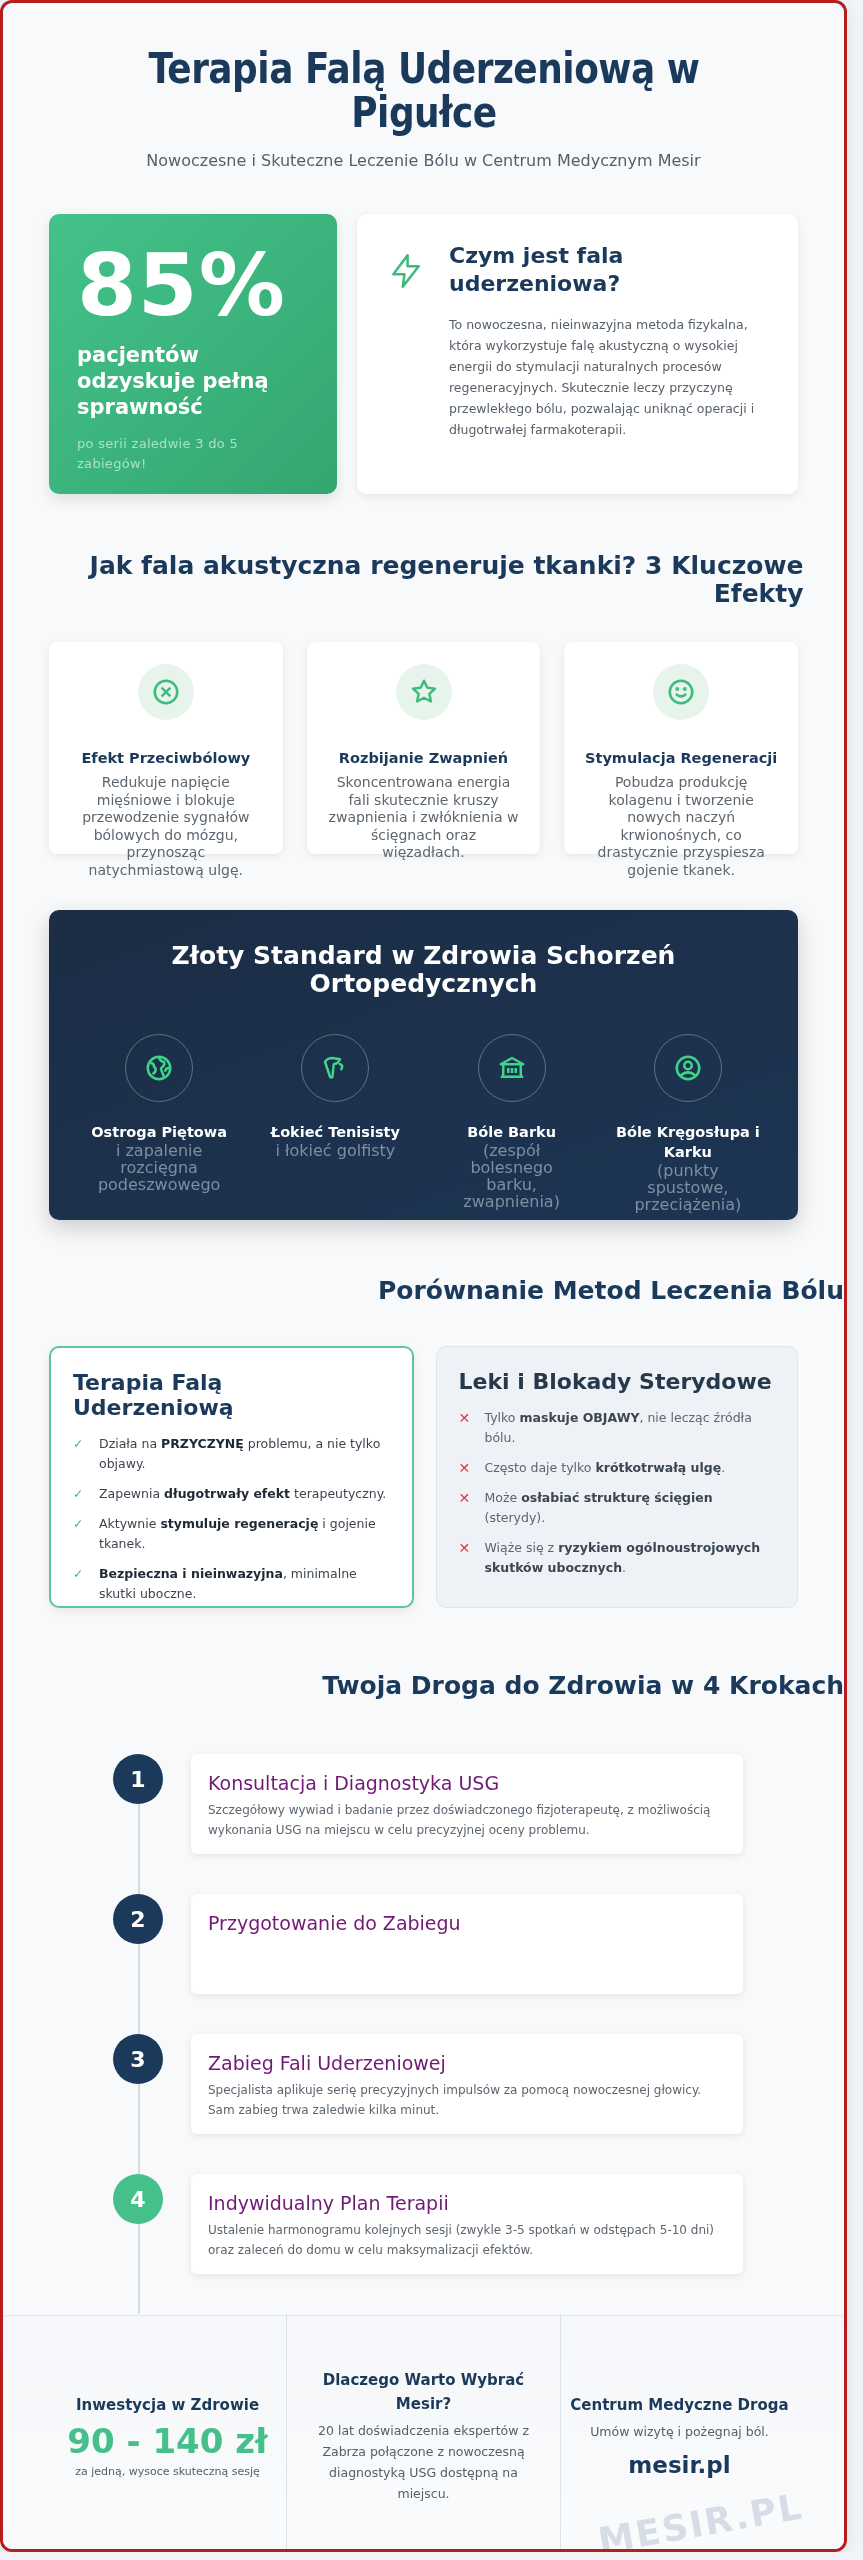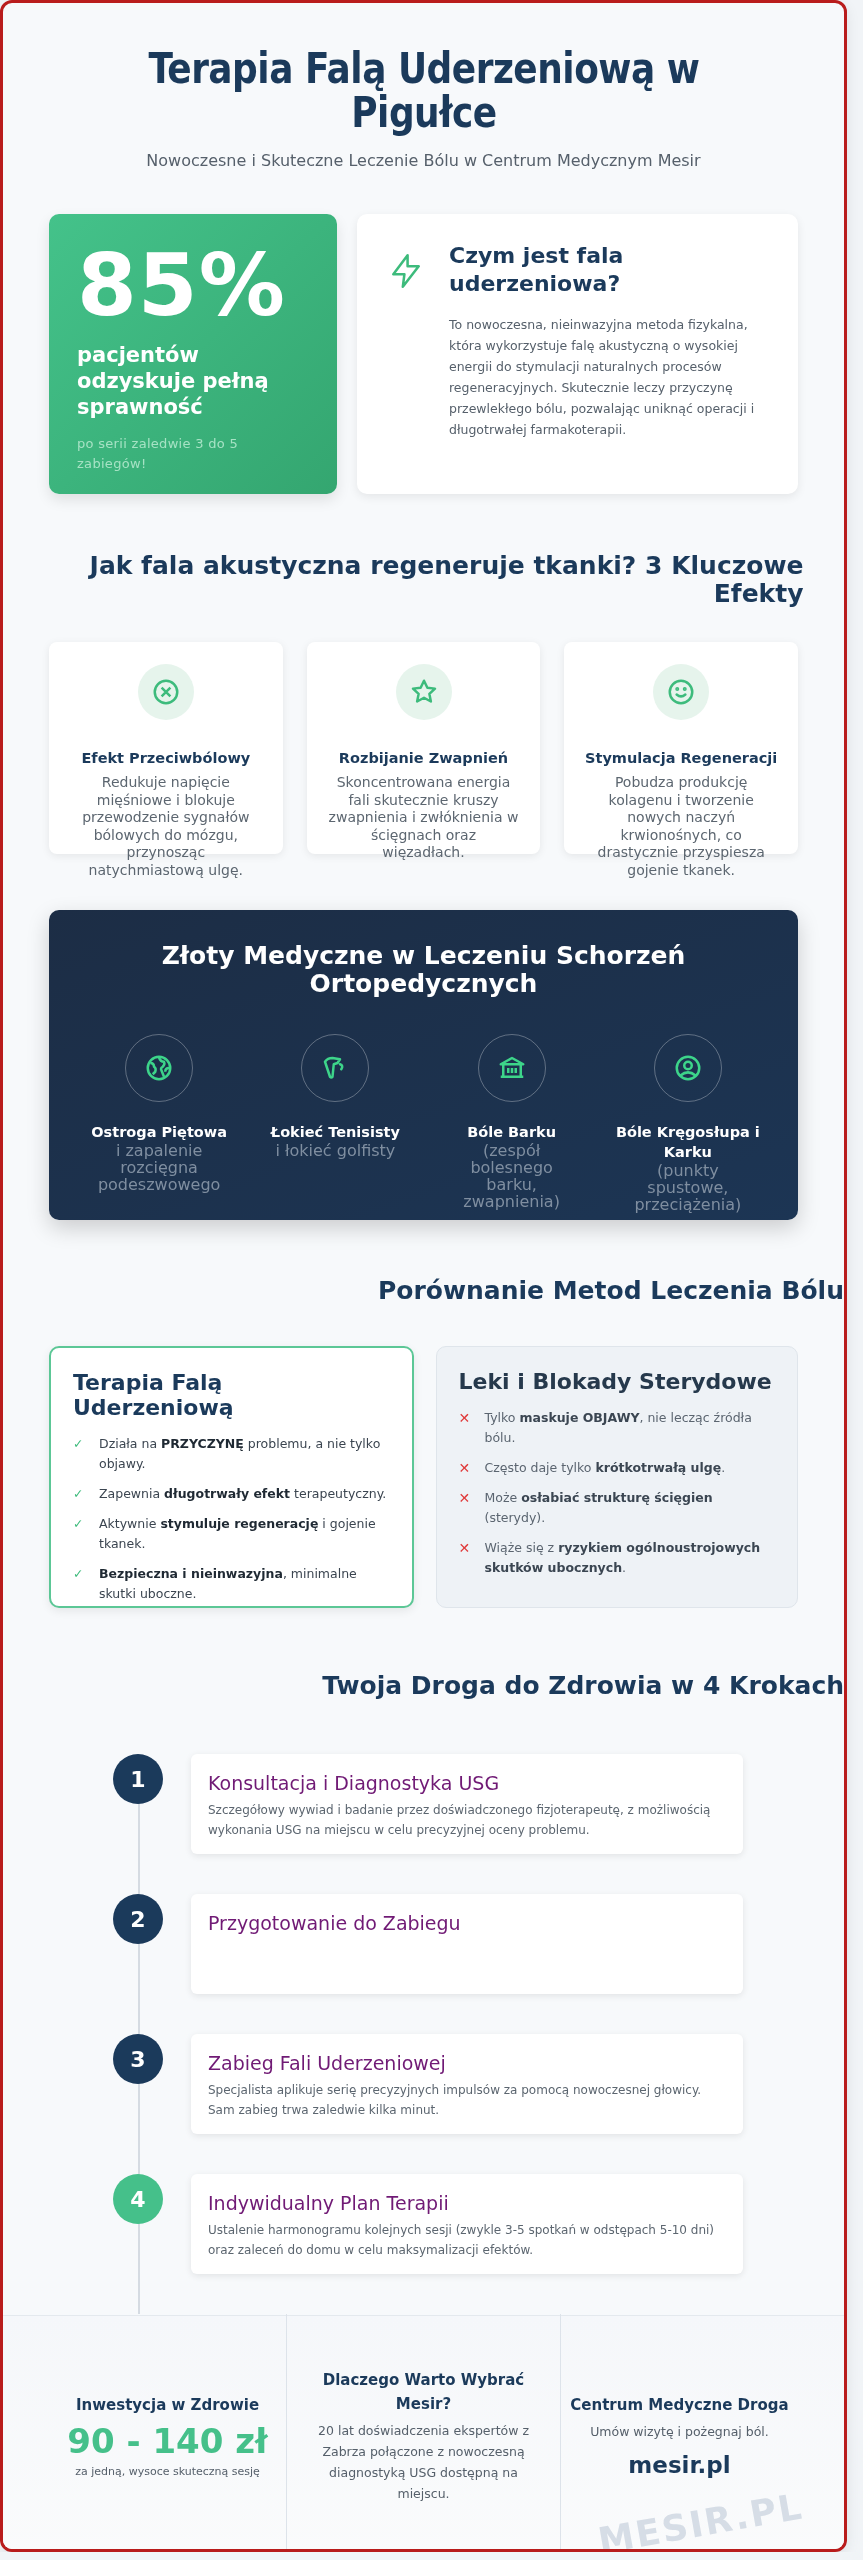--- a/index.html
+++ b/index.html
@@ -178,21 +178,21 @@
             <circle cx="9" cy="9.5" r="0.6" fill="#3dbb7c"></circle>
             <circle cx="15" cy="9.5" r="0.6" fill="#3dbb7c"></circle>
           </svg>
       </div>
       <h3>Stymulacja Regeneracji</h3>
       <p>Pobudza produkcję kolagenu i tworzenie nowych naczyń krwionośnych, co drastycznie przyspiesza gojenie tkanek.</p>
     </div>
   </section>
 
   <section class="gold">
-    <h2>Złoty Medyczne w Leczeniu Schorzeń Ortopedycznych</h2>
+    <h2>Złoty Standard w Zdrowia Schorzeń Ortopedycznych</h2>
     <div class="items">
       <div class="item">
         <div class="ring">
           <svg width="30" height="30" viewBox="0 0 24 24" fill="none" stroke="#3dd58a" stroke-width="2" stroke-linejoin="round">
               <circle cx="12" cy="12" r="9"></circle>
               <path d="M5 8 Q8 8 8 11 Q10 12 9 15 L7 17 M12 3.5 Q13 7 16 7 Q17 9 15 11 Q13 12 14 14 L16 19 M20 12 Q17 12 17 15"></path>
             </svg>
         </div>
         <h4>Ostroga Piętowa</h4>
         <div class="desc">i zapalenie rozcięgna podeszwowego</div>

